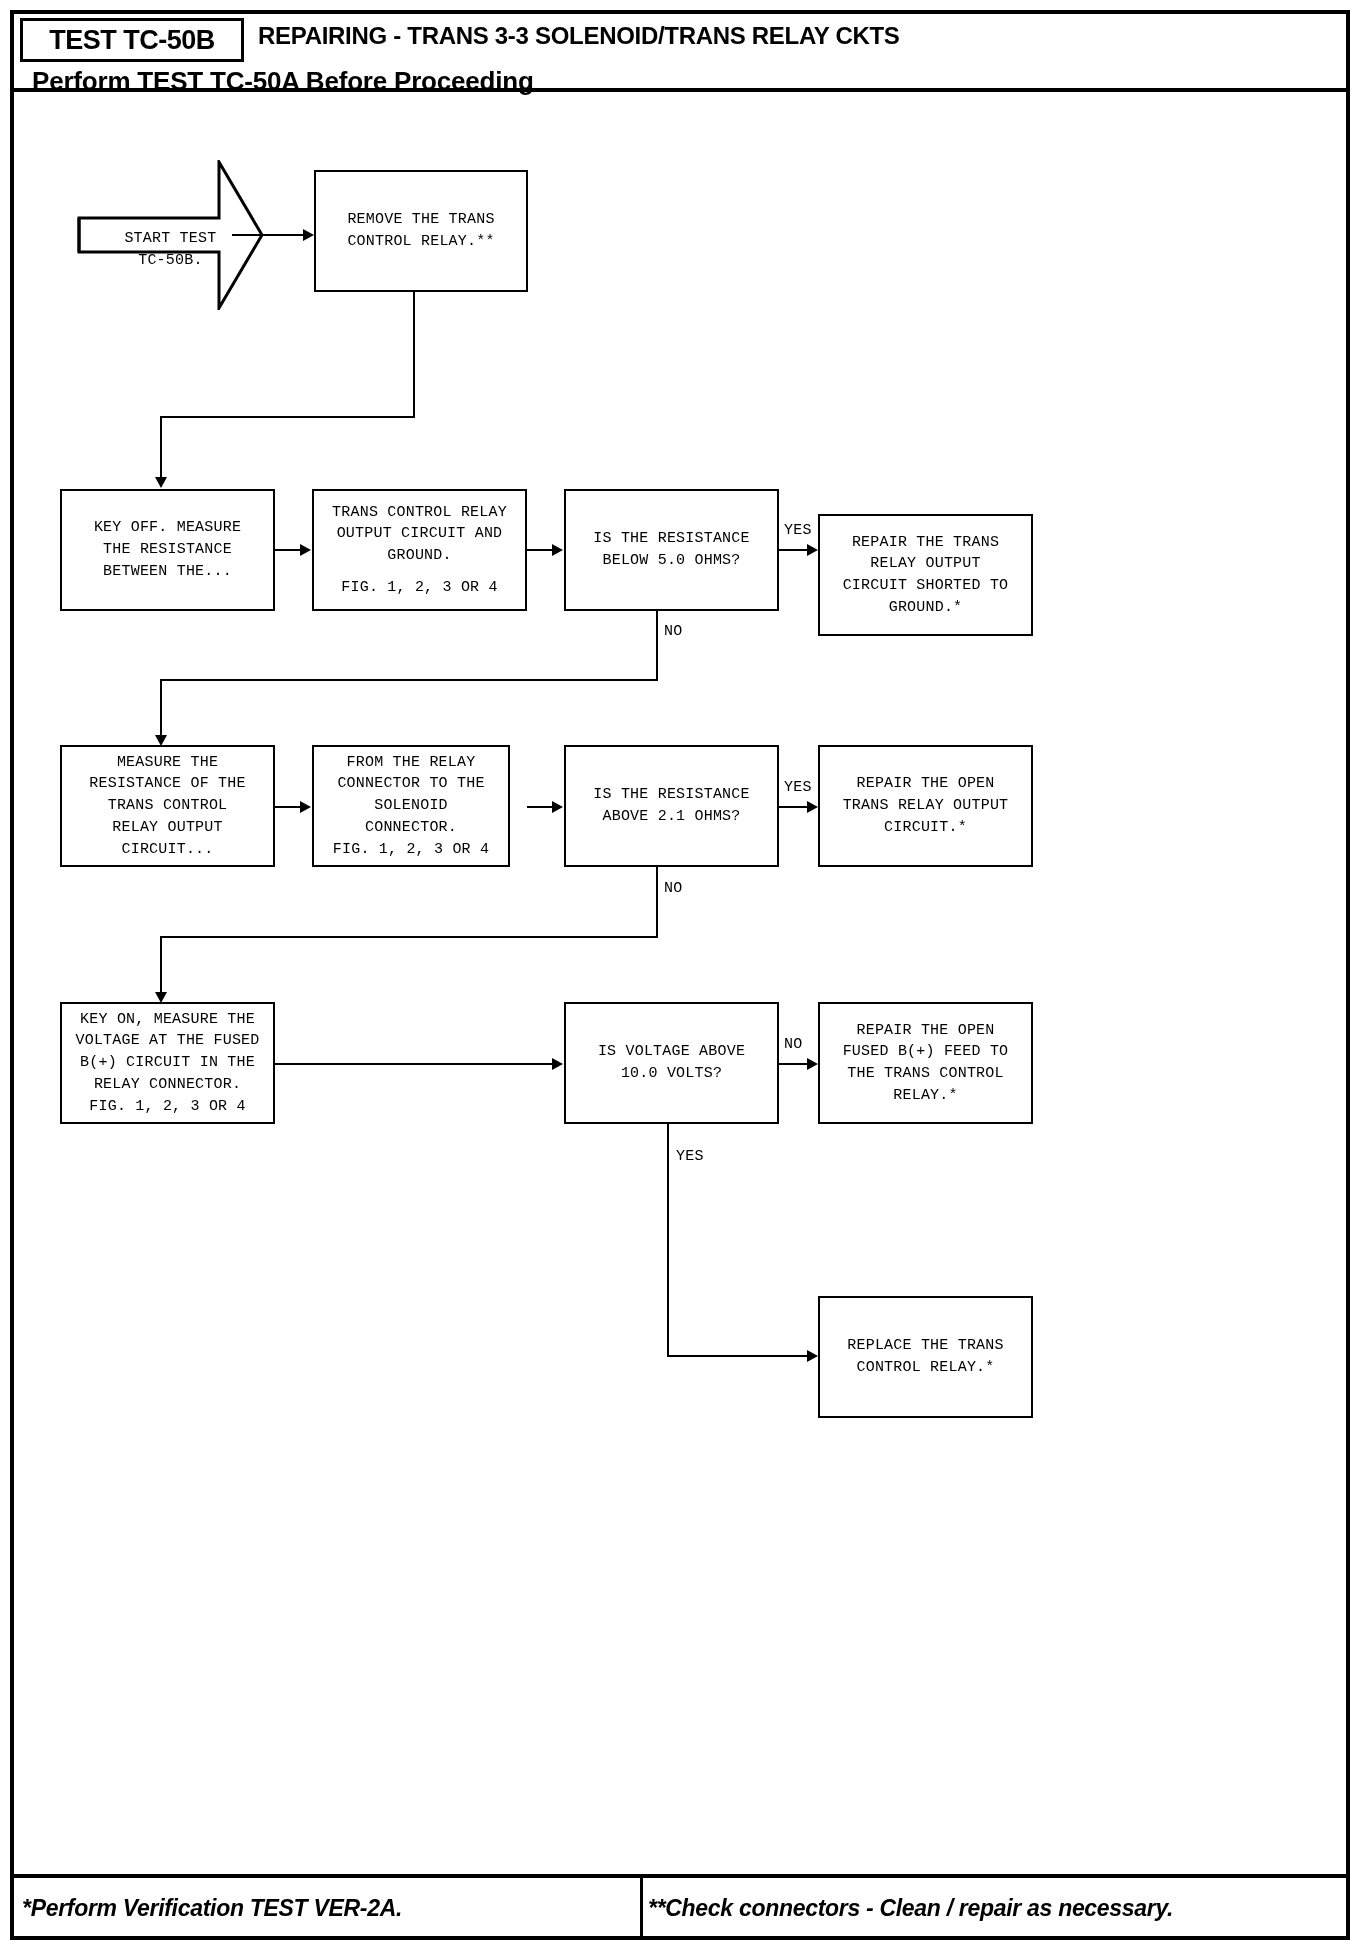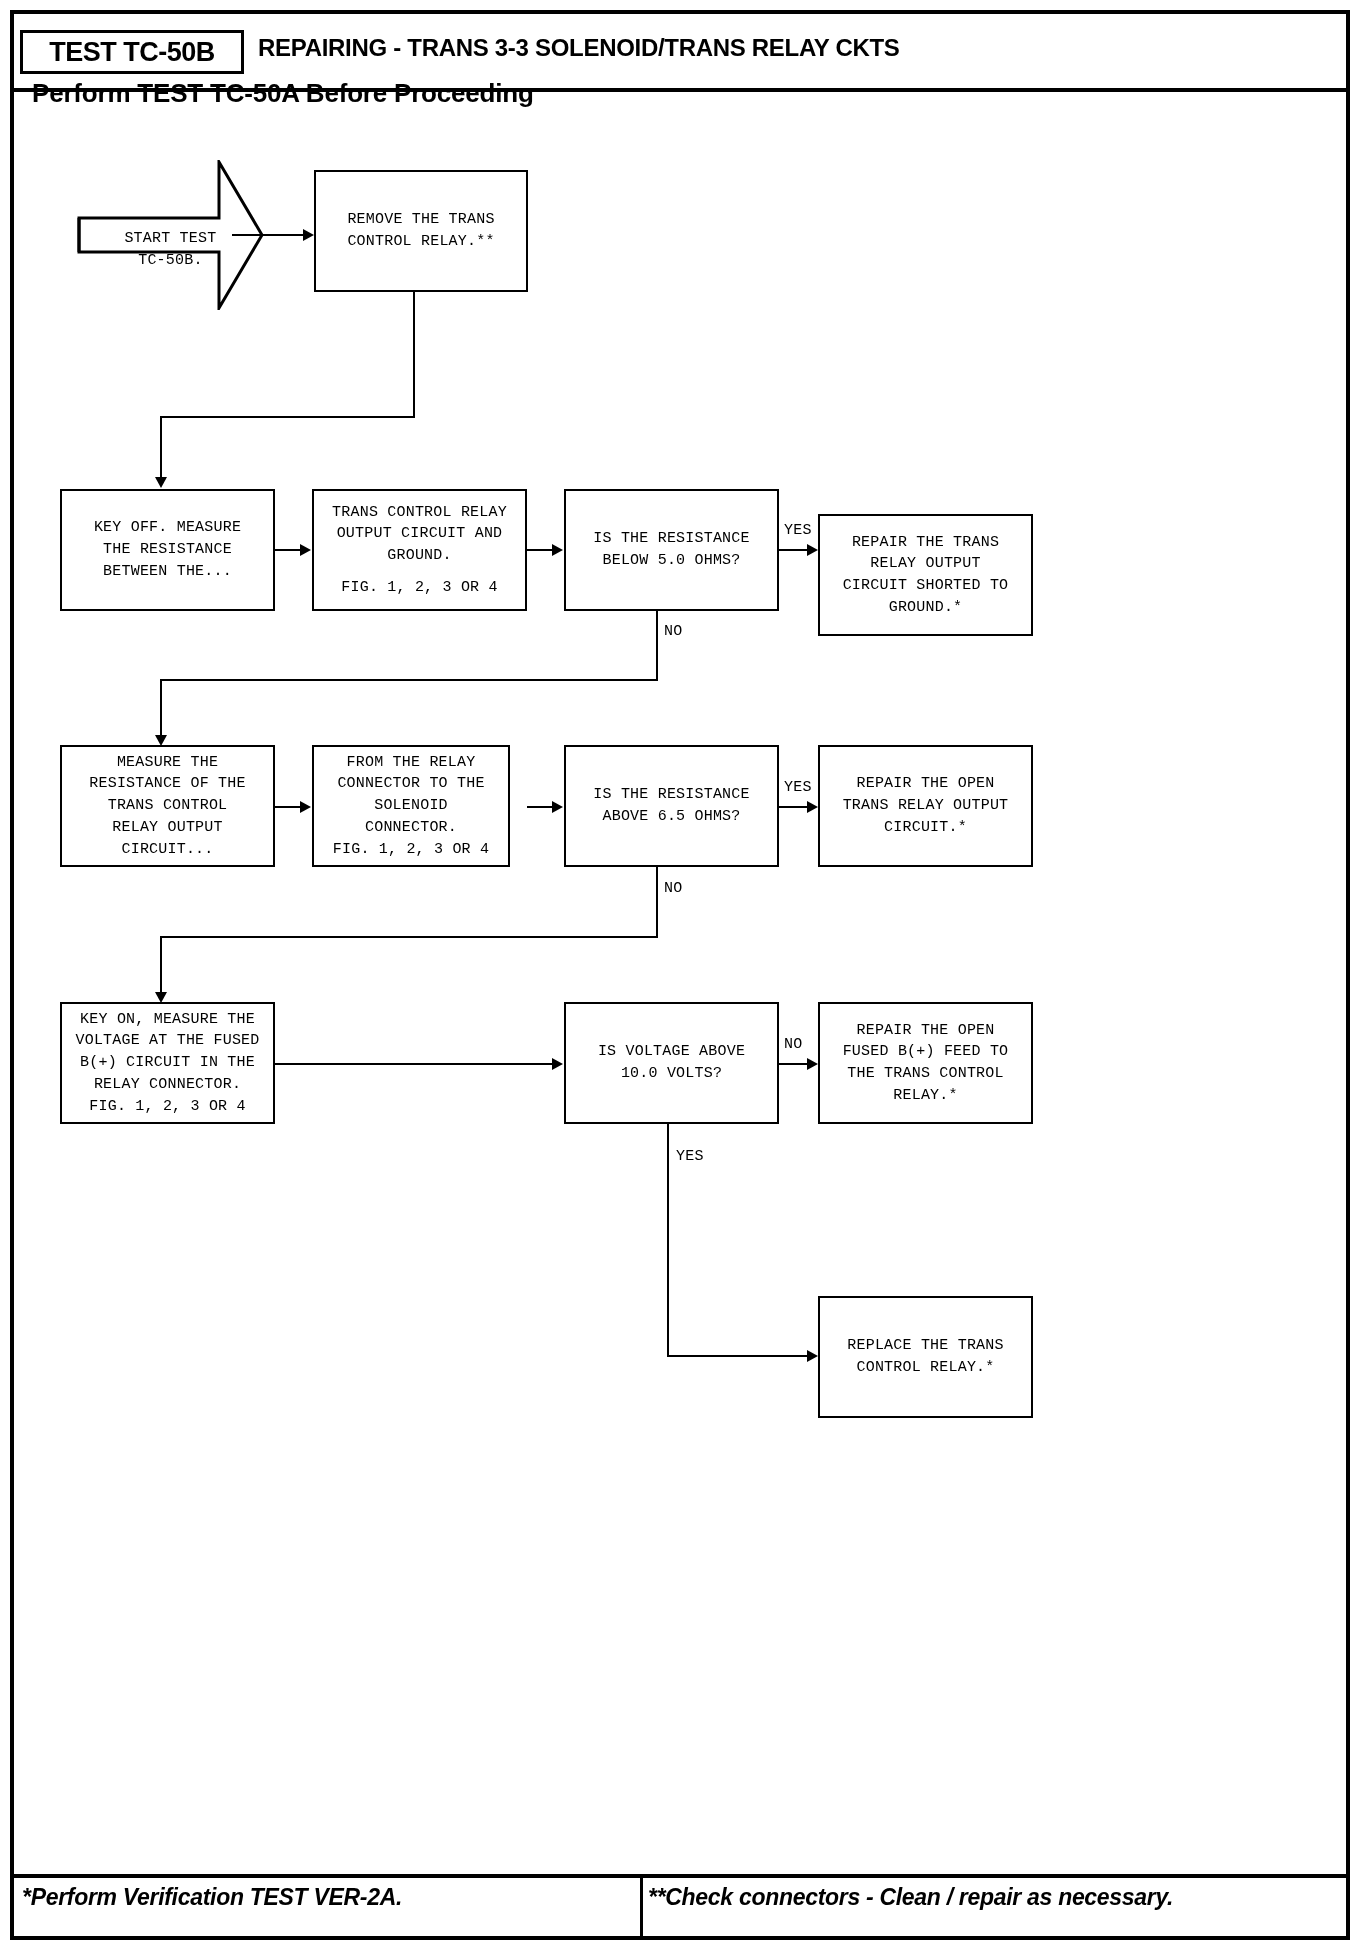--- a/index.html
+++ b/index.html
@@ -29,21 +29,20 @@
     box-sizing: border-box;
   }
   
   .hdr-band {
     position: absolute;
     left: 14px;
     top: 14px;
     width: 1332px;
     height: 74px;
     box-sizing: border-box;
-    margin-top: 12px;
   }
   .hdr-tag {
     position: absolute;
     left: 6px;
     top: 4px;
     width: 224px;
     height: 44px;
     border: 3px solid #000;
     box-sizing: border-box;
     display: flex;
@@ -89,20 +88,21 @@
     top: 1874px;
     width: 1332px;
     height: 4px;
     background: #000;
   }
   .ftr-cell {
     position: absolute;
     top: 1884px;
     height: 48px;
     display: flex;
+    align-items: center;
     box-sizing: border-box;
   }
   .ftr-left  { left: 22px;  width: 620px; }
   .ftr-right { left: 648px; width: 690px; }
   .ftr-sep {
     position: absolute;
     left: 640px;
     top: 1878px;
     width: 3px;
     height: 60px;
@@ -278,21 +278,21 @@
     <span class="ln">CONNECTOR TO THE</span>
     <span class="ln">SOLENOID</span>
     <span class="ln">CONNECTOR.</span>
     <span class="ln">FIG. 1, 2, 3 OR 4</span>
   </div>
   <div class="ln-h" style="left:527px; top:806px; width:28px;"></div>
   <div class="arrow-r" style="left:552px; top:801px;"></div>
 
   <div class="node" style="left:564px; top:745px; width:215px; height:122px;">
     <span class="ln">IS THE RESISTANCE</span>
-    <span class="ln">ABOVE 6.5 OHMS?</span>
+    <span class="ln">ABOVE 2.1 OHMS?</span>
   </div>
   <div class="ln-h" style="left:779px; top:806px; width:32px;"></div>
   <div class="arrow-r" style="left:807px; top:801px;"></div>
   <div class="edge-label" style="left:784px; top:779px;">YES</div>
 
   <div class="node" style="left:818px; top:745px; width:215px; height:122px;">
     <span class="ln">REPAIR THE OPEN</span>
     <span class="ln">TRANS RELAY OUTPUT</span>
     <span class="ln">CIRCUIT.*</span>
   </div>

